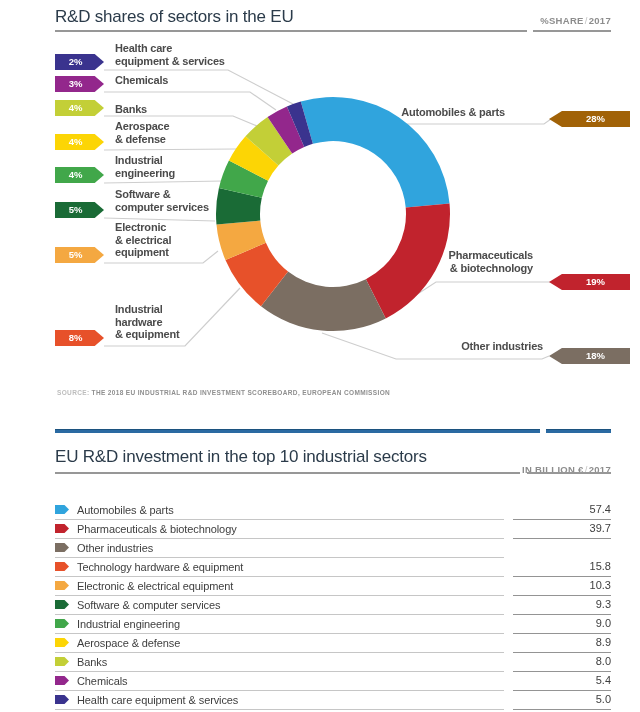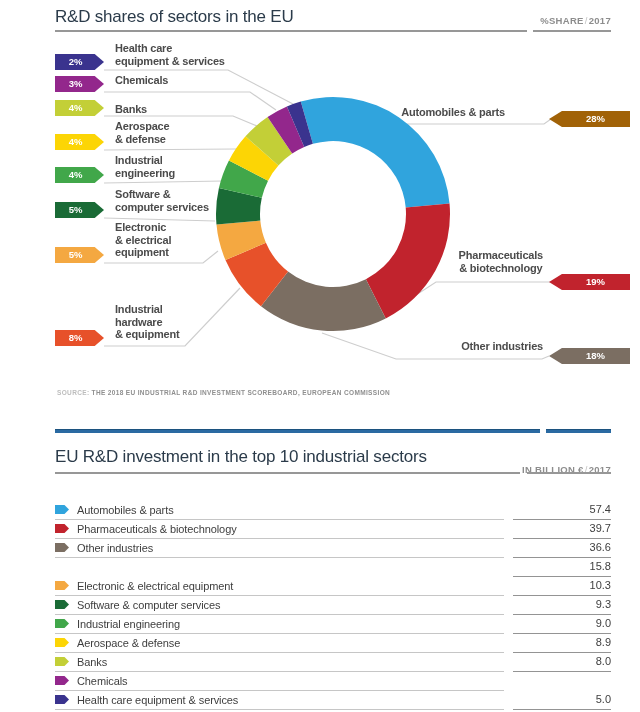--- a/index.html
+++ b/index.html
@@ -100,21 +100,21 @@
       <path d="M 228.94 160.52 A 117 117 0 0 1 245.51 136.32 L 278.41 165.53 A 73 73 0 0 0 268.07 180.63 Z" fill="#fcd505"></path>
       <path d="M 245.51 136.32 A 117 117 0 0 1 267.57 117.00 L 292.18 153.48 A 73 73 0 0 0 278.41 165.53 Z" fill="#c3cf37"></path>
       <path d="M 267.57 117.00 A 117 117 0 0 1 286.91 106.46 L 304.24 146.90 A 73 73 0 0 0 292.18 153.48 Z" fill="#93278c"></path>
       <path d="M 286.91 106.46 A 117 117 0 0 1 300.75 101.53 L 312.88 143.83 A 73 73 0 0 0 304.24 146.90 Z" fill="#3a338e"></path>
     </svg>
   <div id="callouts">
       <div class="co-text right" style="top: 106px; right: 135px;">
         <div>Automobiles &amp; parts</div>
       </div>
       <div class="badge right" style="top: 111px; background: #a16207;">28%</div>
-      <div class="co-text right" style="top: 249px; right: 97px; text-align: center;">
+      <div class="co-text right" style="top: 249px; right: 107px;">
         <div>Pharmaceuticals</div>
         <div>&amp; biotechnology</div>
       </div>
       <div class="badge right" style="top: 274px; background: rgb(193, 35, 45);">19%</div>
       <div class="co-text right" style="top: 340px; right: 97px;">
         <div>Other industries</div>
       </div>
       <div class="badge right" style="top: 348px; background: rgb(123, 110, 98);">18%</div>
       <div class="co-text" style="top: 303px; left: 115px;">
         <div>Industrial</div>
@@ -181,23 +181,26 @@
           <span class="t-icon" style="background: rgb(193, 35, 45);"></span>
           <span>Pharmaceuticals &amp; biotechnology</span>
         </div>
         <div class="t-val">39.7</div>
       </div>
       <div class="t-row" style="top: 538px;">
         <div class="t-label">
           <span class="t-icon" style="background: rgb(123, 110, 98);"></span>
           <span>Other industries</span>
         </div>
-        <div class="t-val">36.6</div>
       </div>
       <div class="t-row" style="top: 557px;">
+        <div class="t-label">
+          <span class="t-icon" style="background: rgb(231, 81, 42);"></span>
+          <span>Technology hardware &amp; equipment</span>
+        </div>
         <div class="t-val">15.8</div>
       </div>
       <div class="t-row" style="top: 576px;">
         <div class="t-label">
           <span class="t-icon" style="background: rgb(244, 168, 65);"></span>
           <span>Electronic &amp; electrical equipment</span>
         </div>
         <div class="t-val">10.3</div>
       </div>
       <div class="t-row" style="top: 595px;">
@@ -226,20 +229,21 @@
           <span class="t-icon" style="background: rgb(195, 207, 55);"></span>
           <span>Banks</span>
         </div>
         <div class="t-val">8.0</div>
       </div>
       <div class="t-row" style="top: 671px;">
         <div class="t-label">
           <span class="t-icon" style="background: rgb(147, 39, 140);"></span>
           <span>Chemicals</span>
         </div>
+        <div class="t-val">5.4</div>
       </div>
       <div class="t-row" style="top: 690px;">
         <div class="t-label">
           <span class="t-icon" style="background: rgb(58, 51, 142);"></span>
           <span>Health care equipment &amp; services</span>
         </div>
         <div class="t-val">5.0</div>
       </div>
     </div>
 </div>

